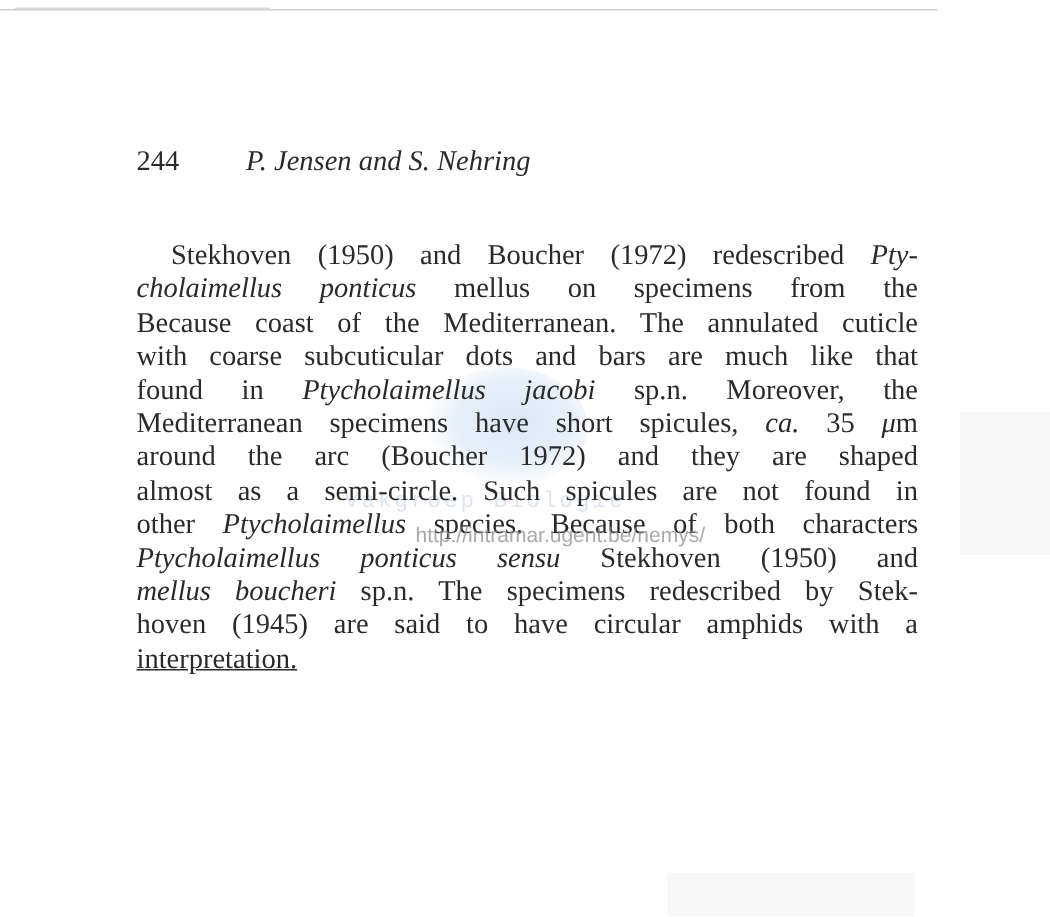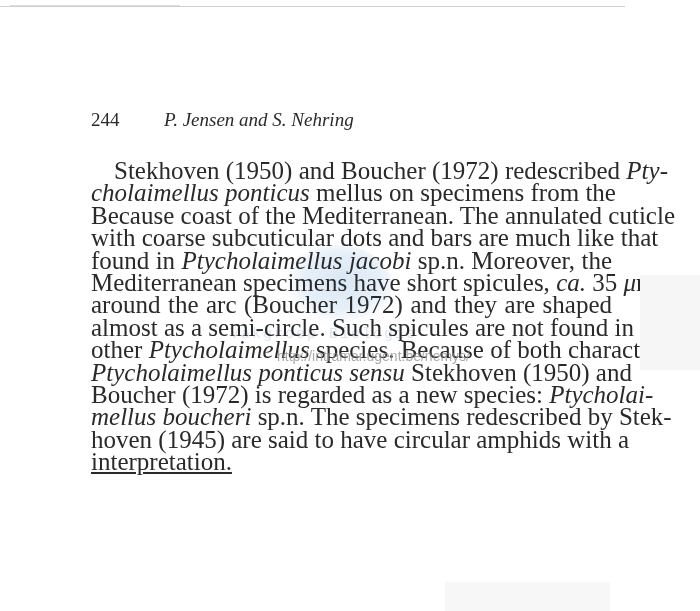--- a/index.html
+++ b/index.html
@@ -2,26 +2,26 @@
 <html><head>
 <meta charset="utf-8">
 <style>
   html, body { margin:0; padding:0; }
   body {
     width:700px; height:611px; background:#ffffff; position:relative; overflow:hidden;
     font-family:"Liberation Serif","DejaVu Serif",serif; color:#2a2a2a;
   }
   .top-rule { position:absolute; left:0; top:6px; width:625px; height:1px; background:#cfcfcf; }
   .top-rule2 { position:absolute; left:10px; top:5px; width:170px; height:1px; background:#dcdcdc; }
-  .header { position:absolute; left:91px; top:109px; font-size:19px; white-space:nowrap; }
+  .header { position:absolute; left:91px; top:97px; font-size:19px; white-space:nowrap; }
   .header .pageno { display:inline-block; width:73px; }
   .header .authors { font-style:italic; }
   .body-text {
     position:absolute; left:91px; top:160px; width:521px;
-    font-size:25px; line-height:22.4px; text-align:justify; hyphens:manual;
+    font-size:19px; line-height:22.4px; text-align:justify; hyphens:manual;
   }
   .line { display:block; text-align:justify; text-align-last:justify; white-space:nowrap; height:22.4px; }
   .line.last { text-align-last:left;text-decoration:underline; }
   .line.indent { text-indent:23px; }
   i { font-style:italic; }
   .watermark-logo {
     position:absolute; left:282px; top:245px; width:110px; height:80px;
     background:radial-gradient(ellipse at 55% 45%, rgba(120,170,220,0.28) 0%, rgba(120,170,220,0.18) 45%, rgba(120,170,220,0) 70%);
     border-radius:50%;
   }
@@ -53,21 +53,20 @@
     <span class="line indent"><span>Stekhoven (1950) and Boucher (1972) redescribed </span><i>Pty-</i></span>
     <span class="line"><i>cholaimellus ponticus</i><span> mellus on specimens from the</span></span>
     <span class="line"><span>Because coast of the Mediterranean. The annulated cuticle</span></span>
     <span class="line"><span>with coarse subcuticular dots and bars are much like that</span></span>
     <span class="line"><span>found in </span><i>Ptycholaimellus jacobi</i><span> sp.n. Moreover, the</span></span>
     <span class="line"><span>Mediterranean specimens have short spicules, </span><i>ca.</i><span> 35 </span><i>μ</i><span>m</span></span>
     <span class="line"><span>around the arc (Boucher 1972) and they are shaped</span></span>
     <span class="line"><span>almost as a semi-circle. Such spicules are not found in</span></span>
     <span class="line"><span>other </span><i>Ptycholaimellus</i><span> species. Because of both characters</span></span>
     <span class="line"><i>Ptycholaimellus ponticus sensu</i><span> Stekhoven (1950) and</span></span>
-    <span class="line"><span>Boucher (1972) is regarded as a new species: </span><i>Ptycholai-</i></span>
     <span class="line"><i>mellus boucheri</i><span> sp.n. The specimens redescribed by Stek-</span></span>
     <span class="line"><span>hoven (1945) are said to have circular amphids with a</span></span>
     <span class="line last"><span>interpretation.</span></span>
   </div>
 
 <div class="watermark-url">http://intramar.ugent.be/nemys/</div>
 
 <div class="edge-smudge"></div>
 <div class="bottom-smudge"></div>
 

